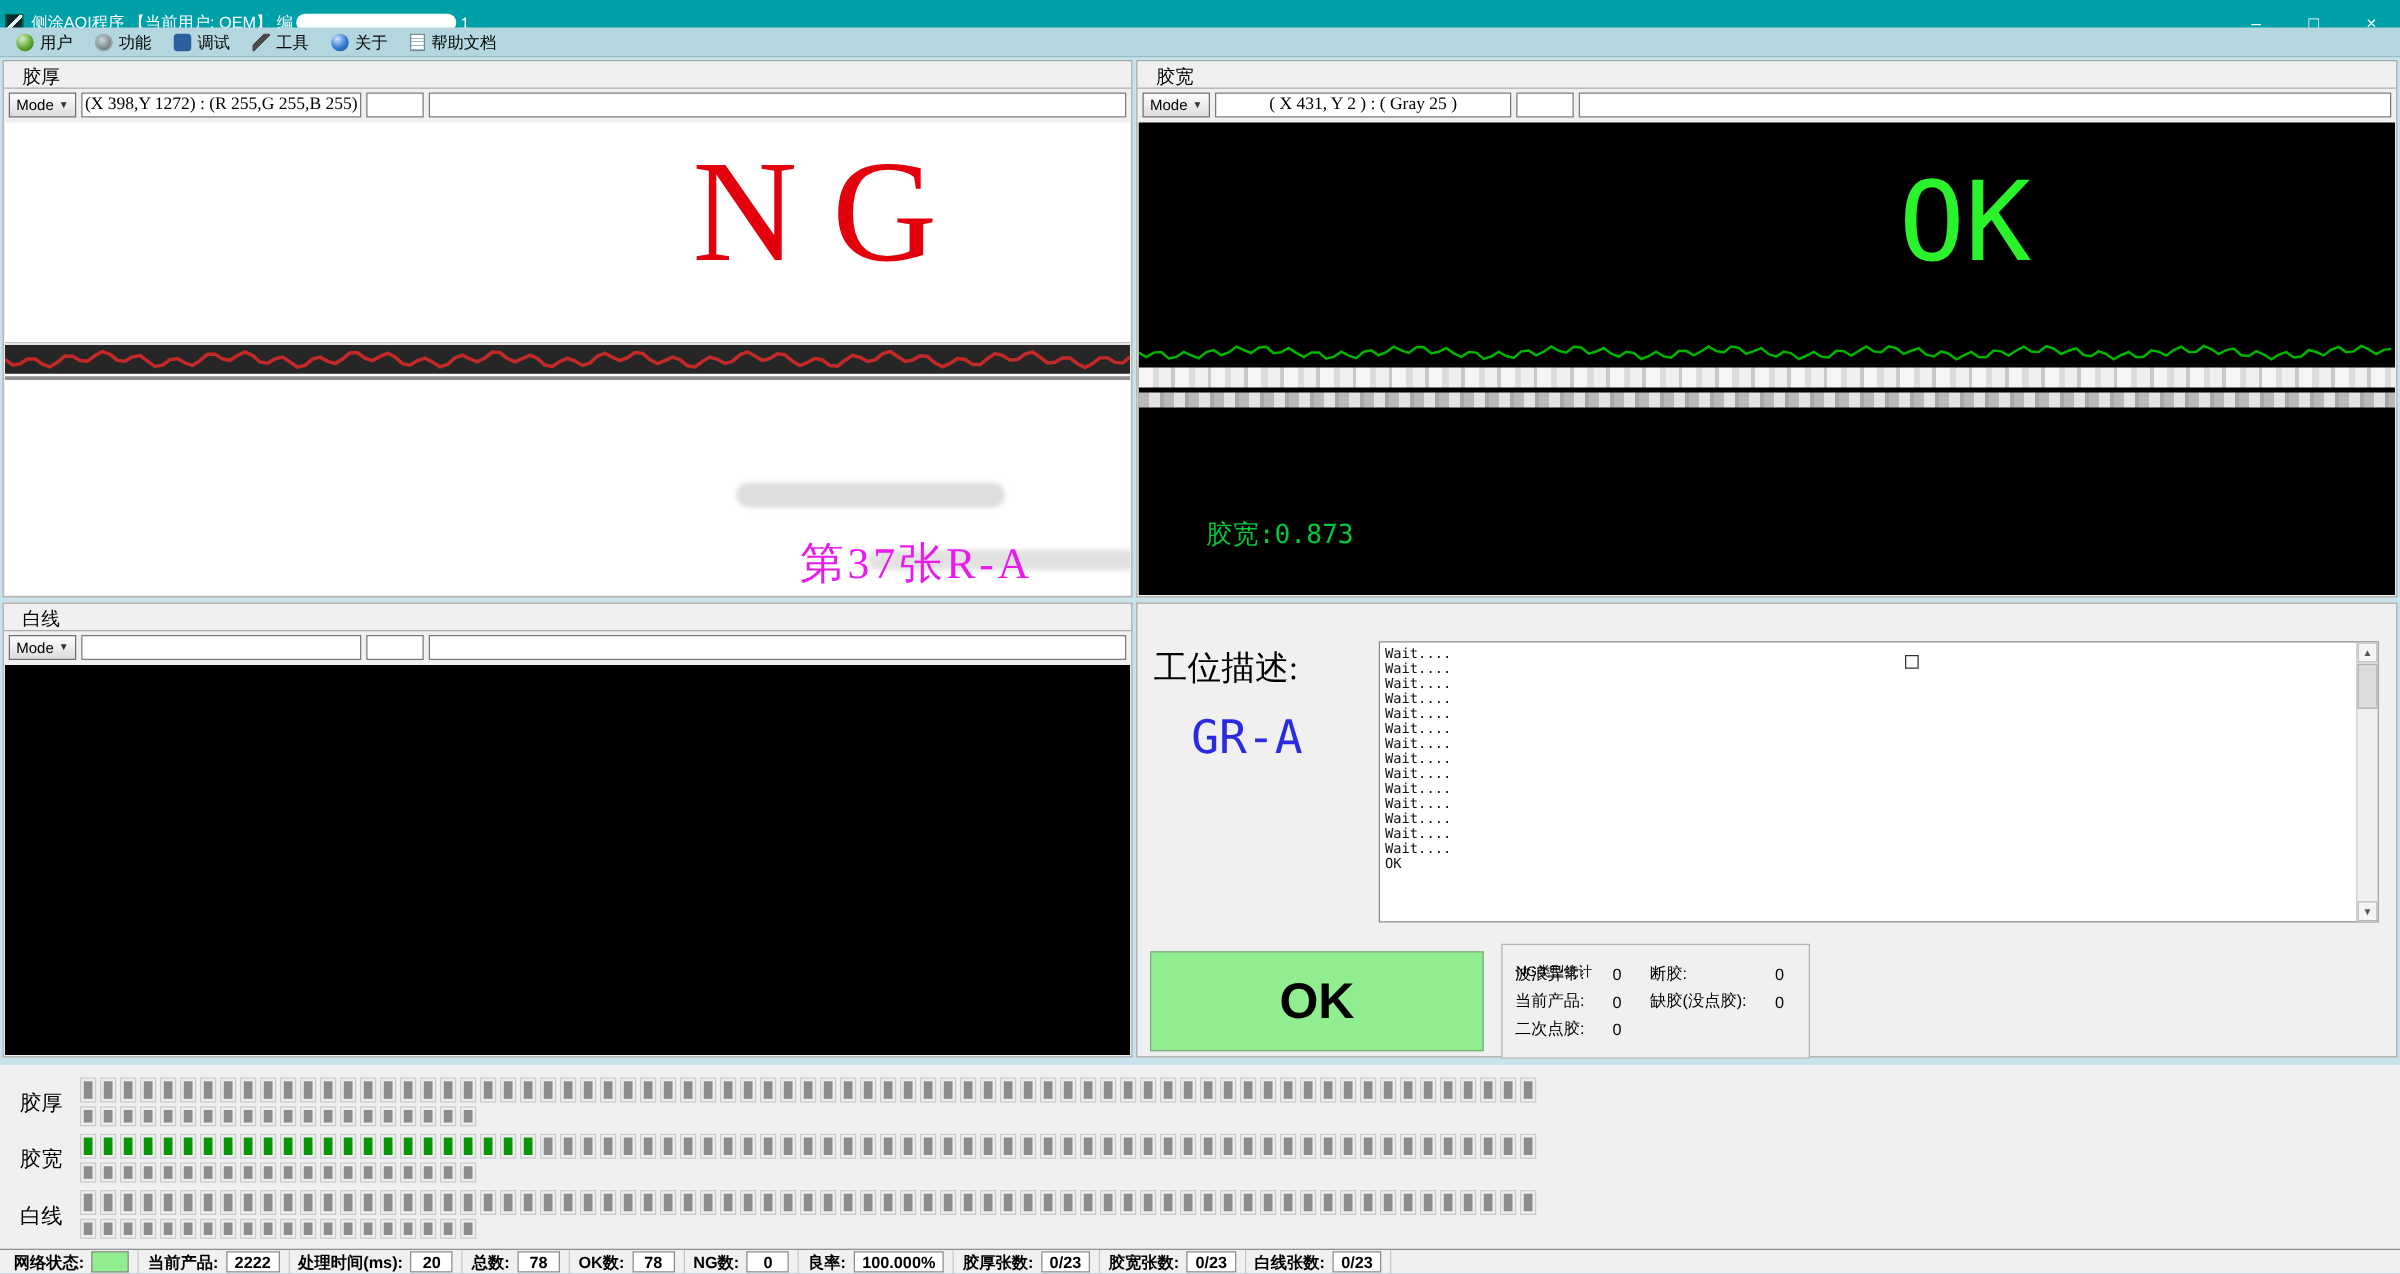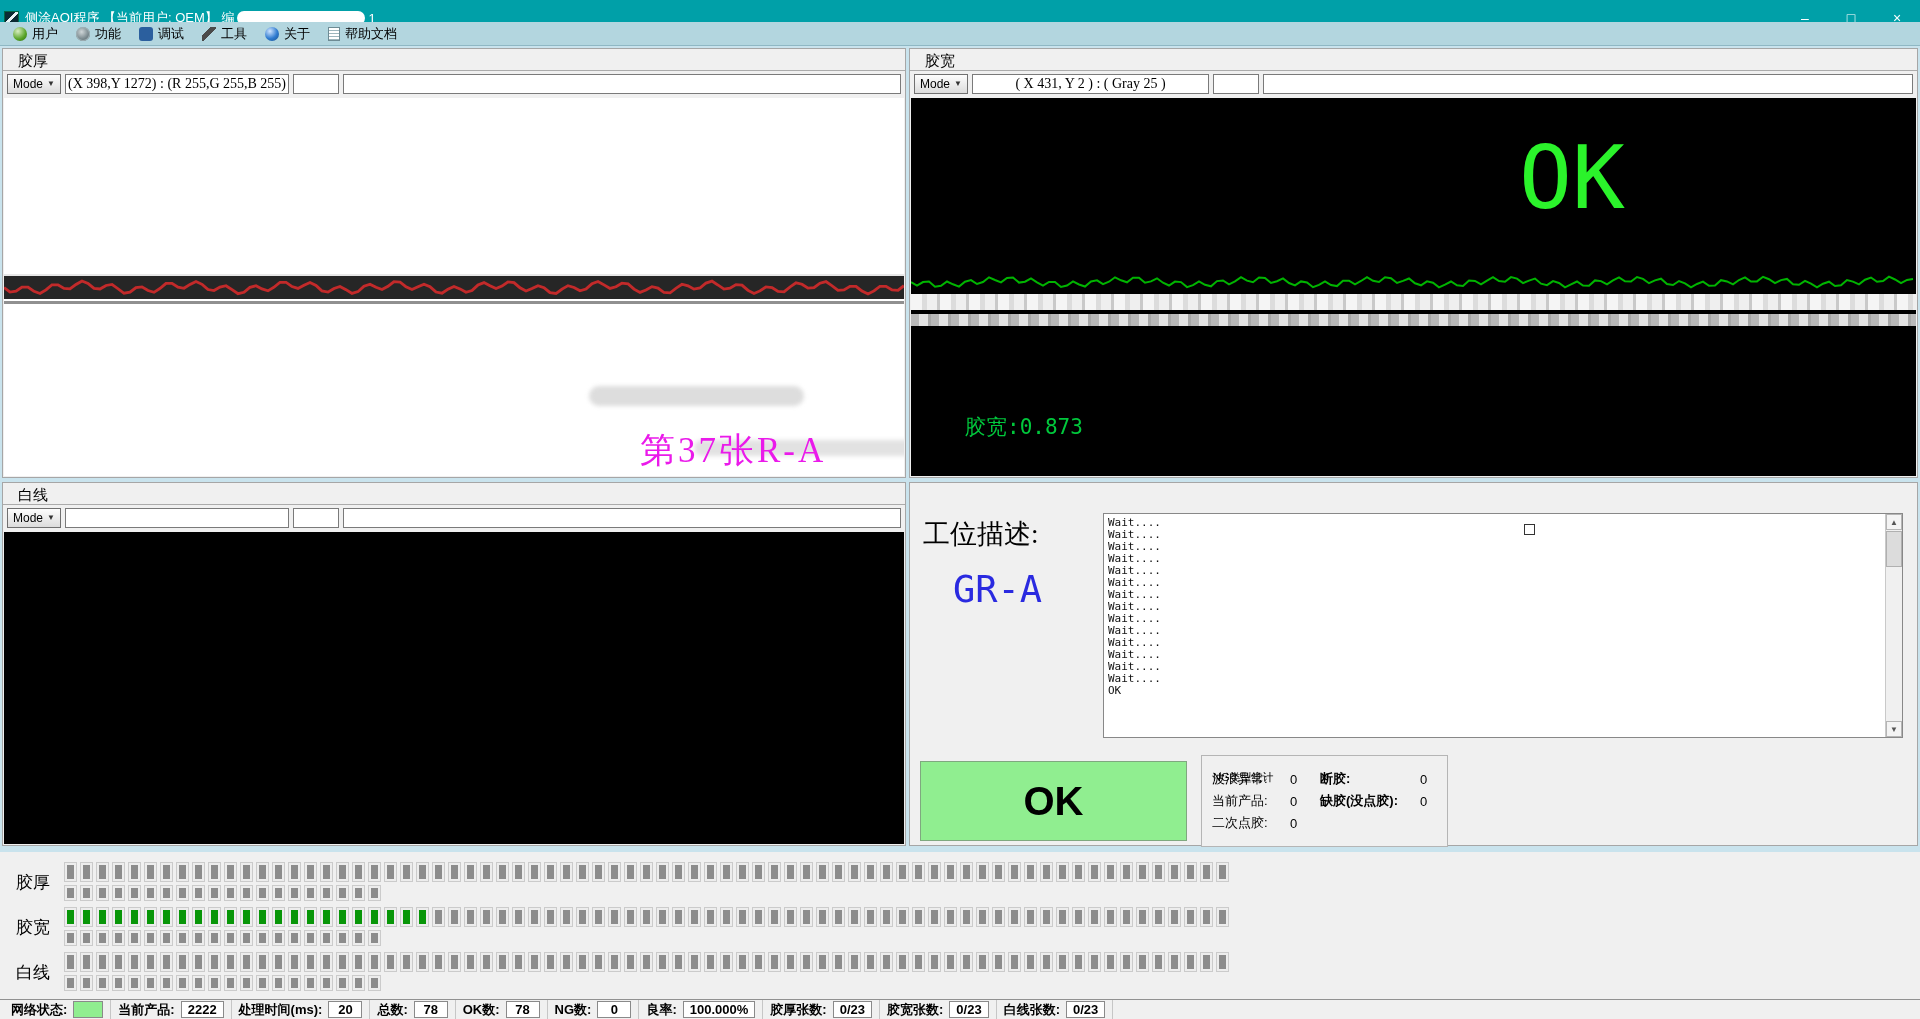--- a/index.html
+++ b/index.html
@@ -72,21 +72,21 @@
   .scroll-thumb { position:absolute; left:0; top:17px; width:16px; height:36px; background:#dcdcdc; border:1px solid #b0b0b0; }
   .log-checkbox { position:absolute; left:421px; top:33px; width:11px; height:11px; border:1px solid #333; background:#fff; }
 
   .okbtn { position:absolute; left:10px; top:278px; width:267px; height:80px; background:#90EE90; border:1px solid #7fa87f; display:flex; align-items:center; justify-content:center; font-size:40px; font-weight:bold; color:#000; }
 
   .ngstats { position:absolute; left:291px; top:272px; width:247px; height:92px; border:1px solid #b5b5b5; background:#F0F0F0; }
   .ngstats-title { position:absolute; top:-7px; left:8px; background:#F0F0F0; padding:0 3px; font-size:11px; color:#000;margin-top:21px; }
   .ng-col { position:absolute; top:12px; }
   .ng-col1 { left:10px; } .ng-col2 { left:118px; }
   .ng-row { display:flex; align-items:center; height:22px; font-size:13px; }
-  .ng-col1 .ng-l { width:74px; } .ng-col2 .ng-l { width:96px;font-weight:bold; }
+  .ng-col1 .ng-l { width:74px; } .ng-col2 .ng-l { width:96px; }
   .ng-v { margin-left:4px; }
 
   .logo { position:absolute; left:542px; top:273px; width:437px; height:87px; background:#fff; display:flex; flex-direction:column; align-items:center; justify-content:center; }
   .logo-top { display:flex; align-items:flex-start; }
   .logo-wing { width:64px; height:40px; margin-right:2px; margin-top:4px; }
   .logo-brand { font-size:46px; font-weight:bold; font-style:italic; letter-spacing:5px; color:#26348C; line-height:1; }
   .logo-reg { font-size:20px; color:#26348C; font-weight:bold; margin-left:6px; }
   .logo-sub { font-size:25px; font-weight:bold; letter-spacing:11px; color:#26348C; margin-top:0px; }
 
   
@@ -162,20 +162,21 @@
     <div class="p-modebar">
       <div class="mode-btn">
         <span>Mode</span>
         <span class="mode-arrow">▼</span>
       </div>
       <div class="mode-box" style="width:224px;">(X 398,Y 1272) : (R 255,G 255,B 255)</div>
       <div class="mode-box" style="width:46px;"></div>
       <div class="mode-box" style="flex:1;"></div>
     </div>
     <div class="p-image white-img">
+      <div class="ng-text">NG</div>
       <div class="dark-band">
         <svg viewBox="0 0 900 25" preserveAspectRatio="none">
             <polyline fill="none" stroke="#c22a2a" stroke-width="3" points="0,12.5 6,17.4 12,16.4 18,12.2 24,12.1 30,16.7 36,19.0 42,15.0 48,9.6 54,9.7 60,13.5 66,14.0 72,9.2 78,5.5 84,8.2 90,13.4 96,14.1 102,10.3 108,9.2 114,13.9 120,18.7 126,17.5 132,12.7 138,11.8 144,15.7 150,17.7 156,13.6 162,8.1 168,8.0 174,12.1 180,13.3 186,9.2 192,6.0 198,9.0 204,14.7 210,15.8 216,12.1 222,10.6 228,14.8 234,19.2 240,17.7 246,12.3 252,10.6 258,14.0 264,16.1 270,12.2 276,6.8 282,6.8 288,11.5 294,13.5 300,10.1 306,7.2 312,10.3 318,16.2 324,17.5 330,13.6 336,11.4 342,14.9 348,18.9 354,17.0 360,11.2 366,8.9 372,12.2 378,14.6 384,11.2 390,6.2 396,6.6 402,11.8 408,14.6 414,11.7 420,8.9 426,11.7 432,17.5 438,18.7 444,14.3 450,11.4 456,14.0 462,17.7 468,15.7 474,9.7 480,7.2 486,10.6 492,13.6 498,11.0 504,6.5 510,7.2 516,12.8 522,16.2 528,13.6 534,10.5 540,12.8 546,18.1 552,19.0 558,14.2 564,10.5 570,12.5 576,16.0 582,14.2 588,8.4 594,6.0 600,9.7 606,13.5 612,11.7 618,7.7 624,8.5 630,14.2 636,17.8 642,15.2 648,11.6 654,13.1 660,17.9 666,18.4 672,13.3 678,9.0 684,10.7 690,14.3 696,13.0 702,7.7 708,5.6 714,9.8 720,14.3 726,13.2 732,9.4 738,10.0 744,15.6 750,19.0 756,16.2 762,11.8 768,12.6 774,16.8 780,17.2 786,11.9 792,7.4 798,9.0 804,13.1 810,12.6 816,7.9 822,6.1 828,10.6 834,15.6 840,15.0 846,11.2 852,11.3 858,16.4 864,19.5 870,16.2 876,11.2 882,11.2 888,15.1 894,15.6 900,10.5"></polyline>
           </svg>
       </div>
       <div class="band-sub"></div>
       <div class="smudge-a"></div>
       <div class="smudge-b"></div>
       <div class="magenta-text">第37张R-A</div>
     </div>

